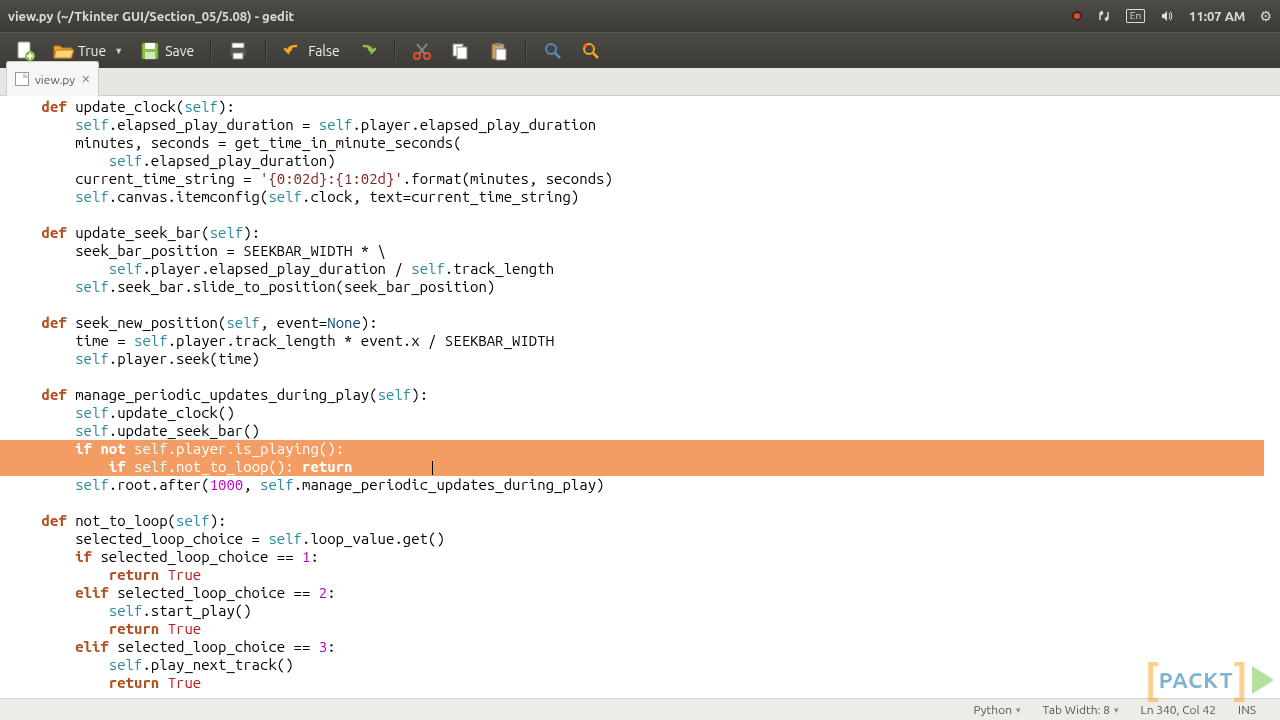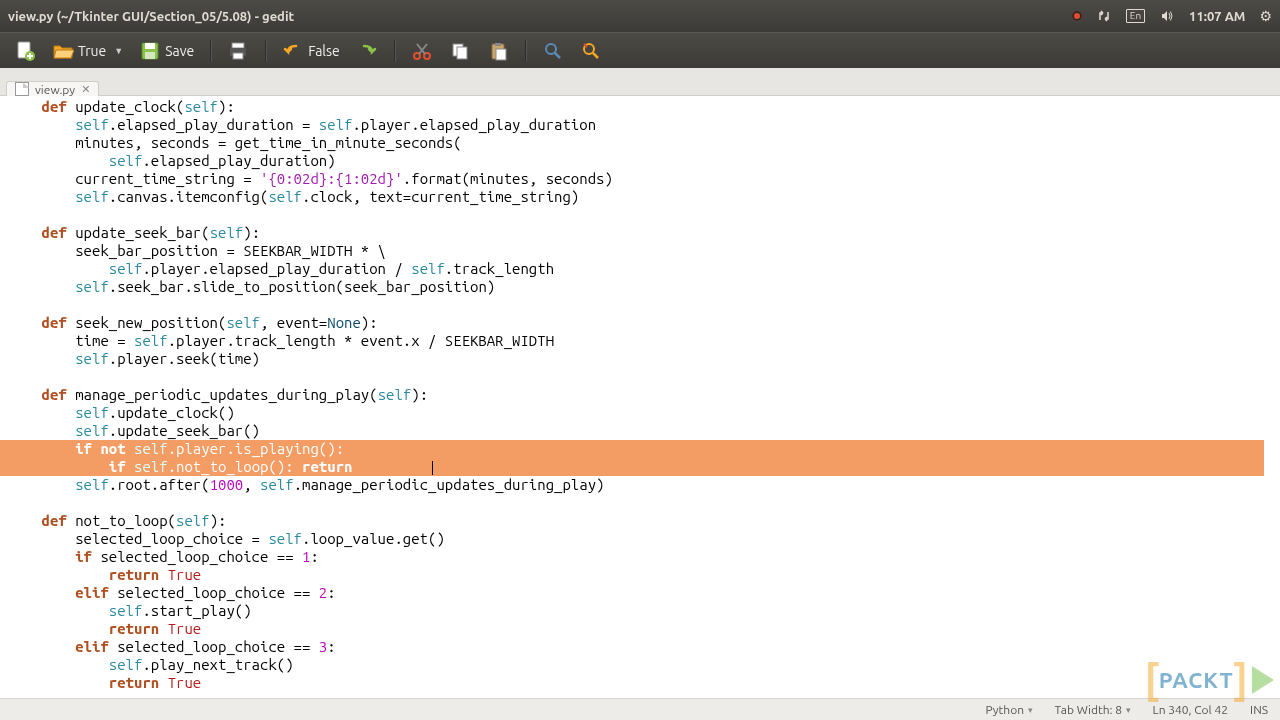--- a/index.html
+++ b/index.html
@@ -19,37 +19,37 @@
 
 .toolbar { height:36px; background: linear-gradient(to bottom,#4b4a45,#3c3b37); display:flex; align-items:center; padding:0 10px; gap:8px; border-top:1px solid #5a5954; }
 .tb-btn { display:flex; align-items:center; gap:4px; padding:2px 4px; color:#eee; cursor:pointer; border-radius:3px; }
 .tb-icon { width:22px; height:22px; display:inline-flex; align-items:center; justify-content:center; }
 .tb-sep { width:1px; height:22px; background:#2d2c28; margin:0 4px; box-shadow:1px 0 0 #555; }
 .tb-label { font-size:14px; }
 .drop-arrow { font-size:9px; color:#ccc; padding-left:4px; }
 
 
 .tabbar { height:28px; background:#e7e6e3; border-bottom:1px solid #cfcec9; display:flex; align-items:flex-end; padding:0 6px; }
-.tab { background:#f7f6f4; border:1px solid #cfcec9; border-bottom:none; border-radius:3px 3px 0 0; padding:0 8px; display:flex; align-items:center; gap:6px; font-size:12px; color:#555; position:relative; top:1px; }
+.tab { background:#f7f6f4; border:1px solid #cfcec9; border-bottom:none; border-radius:3px 3px 0 0; padding:10px 8px; display:flex; align-items:center; gap:6px; font-size:12px; color:#555; position:relative; top:1px; }
 .tab .doc-icon { width:14px; height:14px; background:#fff; border:1px solid #999; position:relative; }
 .tab .doc-icon::after { content:''; position:absolute; right:-1px; top:-1px; border:3px solid transparent; border-left-color:#ccc; border-bottom-color:#ccc; }
 .tab .close { color:#888; font-size:11px; }
 
 
 .editor { background:#fff; height:608px; overflow:hidden; padding:2px 16px 0 8px; }
 pre { font-family:"Ubuntu Mono","DejaVu Sans Mono",monospace; font-size:15px; line-height:18px; white-space:pre; }
 .kw { color:#b05020; font-weight:bold; } 
 .self { color:#2a8aa0; }   
 .num { color:#c000c0; }    
-.str { color:#a21caf;margin-top:24px; }    
+.str { color:#7f1d1d;margin-top:24px; }    
 .bool { color:#b91c1c; }
 .none { color:#0c4a6e; }
 
 
-.statusbar { position:absolute; bottom:0; left:0; right:0; height:22px; background:#edece9; border-top:1px solid #d5d4cf; display:flex; align-items:center; justify-content:flex-end; gap:22px; padding:0 12px; font-size:12px; color:#555; }
+.statusbar { position:absolute; bottom:0; left:0; right:0; height:22px; background:#edece9; border-top:1px solid #d5d4cf; display:flex; align-items:center; justify-content:flex-end; gap:22px; padding:0 24px; font-size:12px; color:#555; }
 .statusbar .drop { display:flex; align-items:center; gap:4px; }
 .statusbar .drop::after { content:'▾'; font-size:9px; color:#888; }
 
 
 .watermark { position:absolute; right:6px; bottom:18px; display:flex; align-items:center; opacity:0.5; pointer-events:none; }
 .watermark .bracket { color:#f5a623; font-size:40px; font-weight:bold; }
 .watermark .txt { color:#0369a1; font-size:22px; font-weight:bold; letter-spacing:1px; }
 .watermark .play { width:0; height:0; border-top:14px solid transparent; border-bottom:14px solid transparent; border-left:22px solid #6fbf44; margin-left:4px; }
 </style>
 </head>

